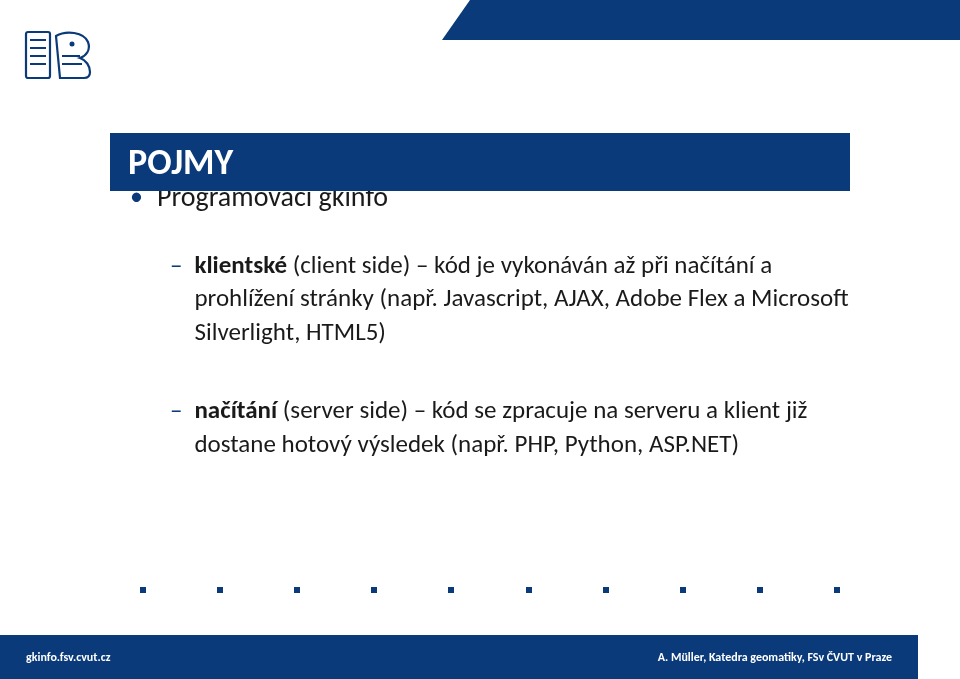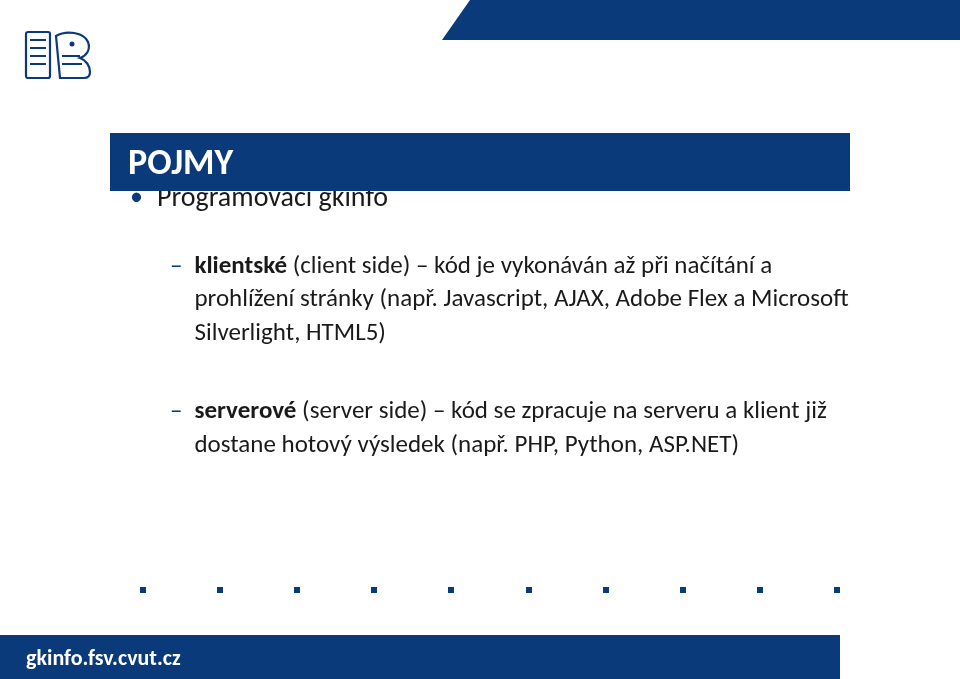--- a/index.html
+++ b/index.html
@@ -93,29 +93,29 @@
   }
   .dots-row .d {
     width: 6px;
     height: 6px;
     background: #0a3a7a;
   }
   .footer {
     position: absolute;
     bottom: 0;
     left: 0;
-    width: 840px;
+    width: 918px;
     height: 44px;
     background: #0a3a7a;
     color: #ffffff;
     display: flex;
     align-items: center;
     justify-content: space-between;
     padding: 0 26px;
-    font-size: 22px;
+    font-size: 12px;
     font-weight: 700;
   }
 </style>
 </head>
 <body>
 
 <div class="top-parallelogram"></div>
 
 <div class="logo">
   <svg viewBox="0 0 70 50" width="70" height="50">
@@ -143,34 +143,35 @@
   <div class="bullet2">
     <span class="dash">–</span>
     <span class="txt">
       <span class="bold">klientské</span><span> (client side) – kód je vykonáván až při načítání a prohlížení stránky (např. Javascript, AJAX, Adobe Flex a Microsoft Silverlight, HTML5)</span>
     </span>
   </div>
 
   <div class="bullet2">
     <span class="dash">–</span>
     <span class="txt">
-      <span class="bold">serverové</span><span> (server side) – kód se zpracuje na serveru a klient již dostane hotový výsledek (např. PHP, Python, ASP.NET)</span>
+      <span class="bold">načítání</span><span> (server side) – kód se zpracuje na serveru a klient již dostane hotový výsledek (např. PHP, Python, ASP.NET)</span>
     </span>
   </div>
 
 </div>
 
 <div class="dots-row">
   <div class="d"></div>
   <div class="d"></div>
   <div class="d"></div>
   <div class="d"></div>
   <div class="d"></div>
   <div class="d"></div>
   <div class="d"></div>
   <div class="d"></div>
   <div class="d"></div>
   <div class="d"></div>
 </div>
 
 <div class="footer">
   <span>gkinfo.fsv.cvut.cz</span>
+  <span>A. Müller, Katedra geomatiky, FSv ČVUT v Praze</span>
 </div>
 
 </body></html>

